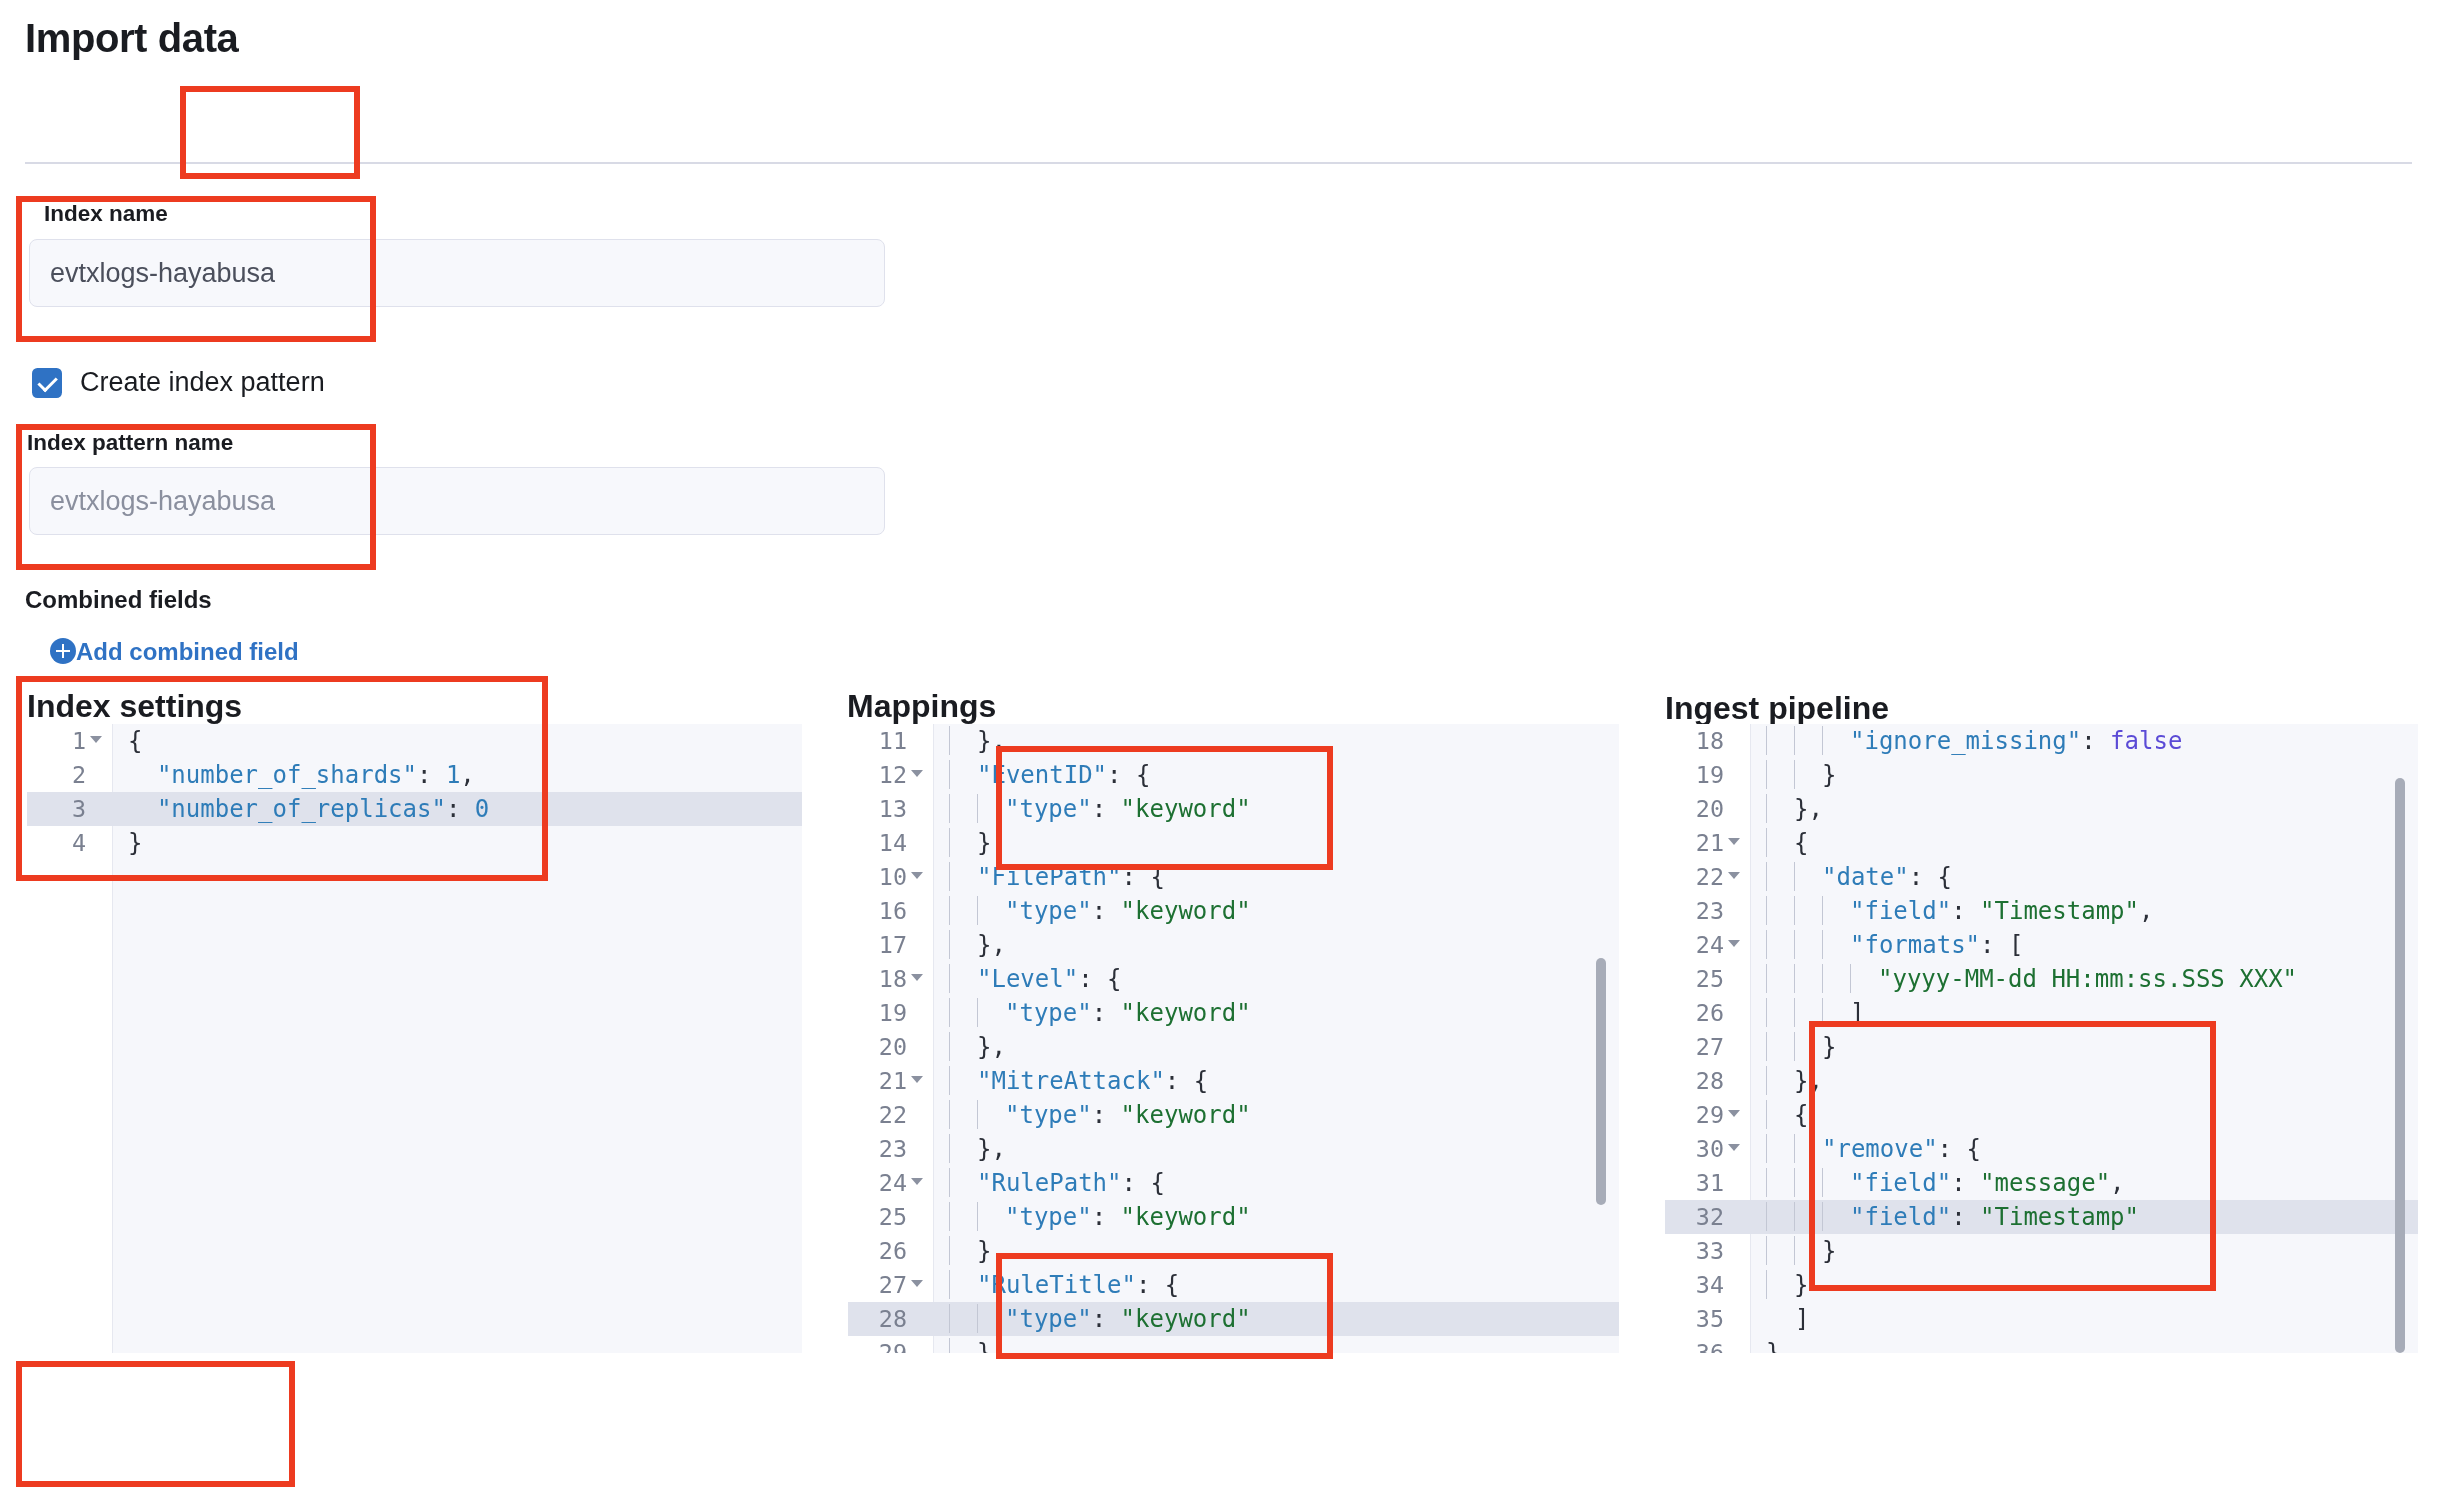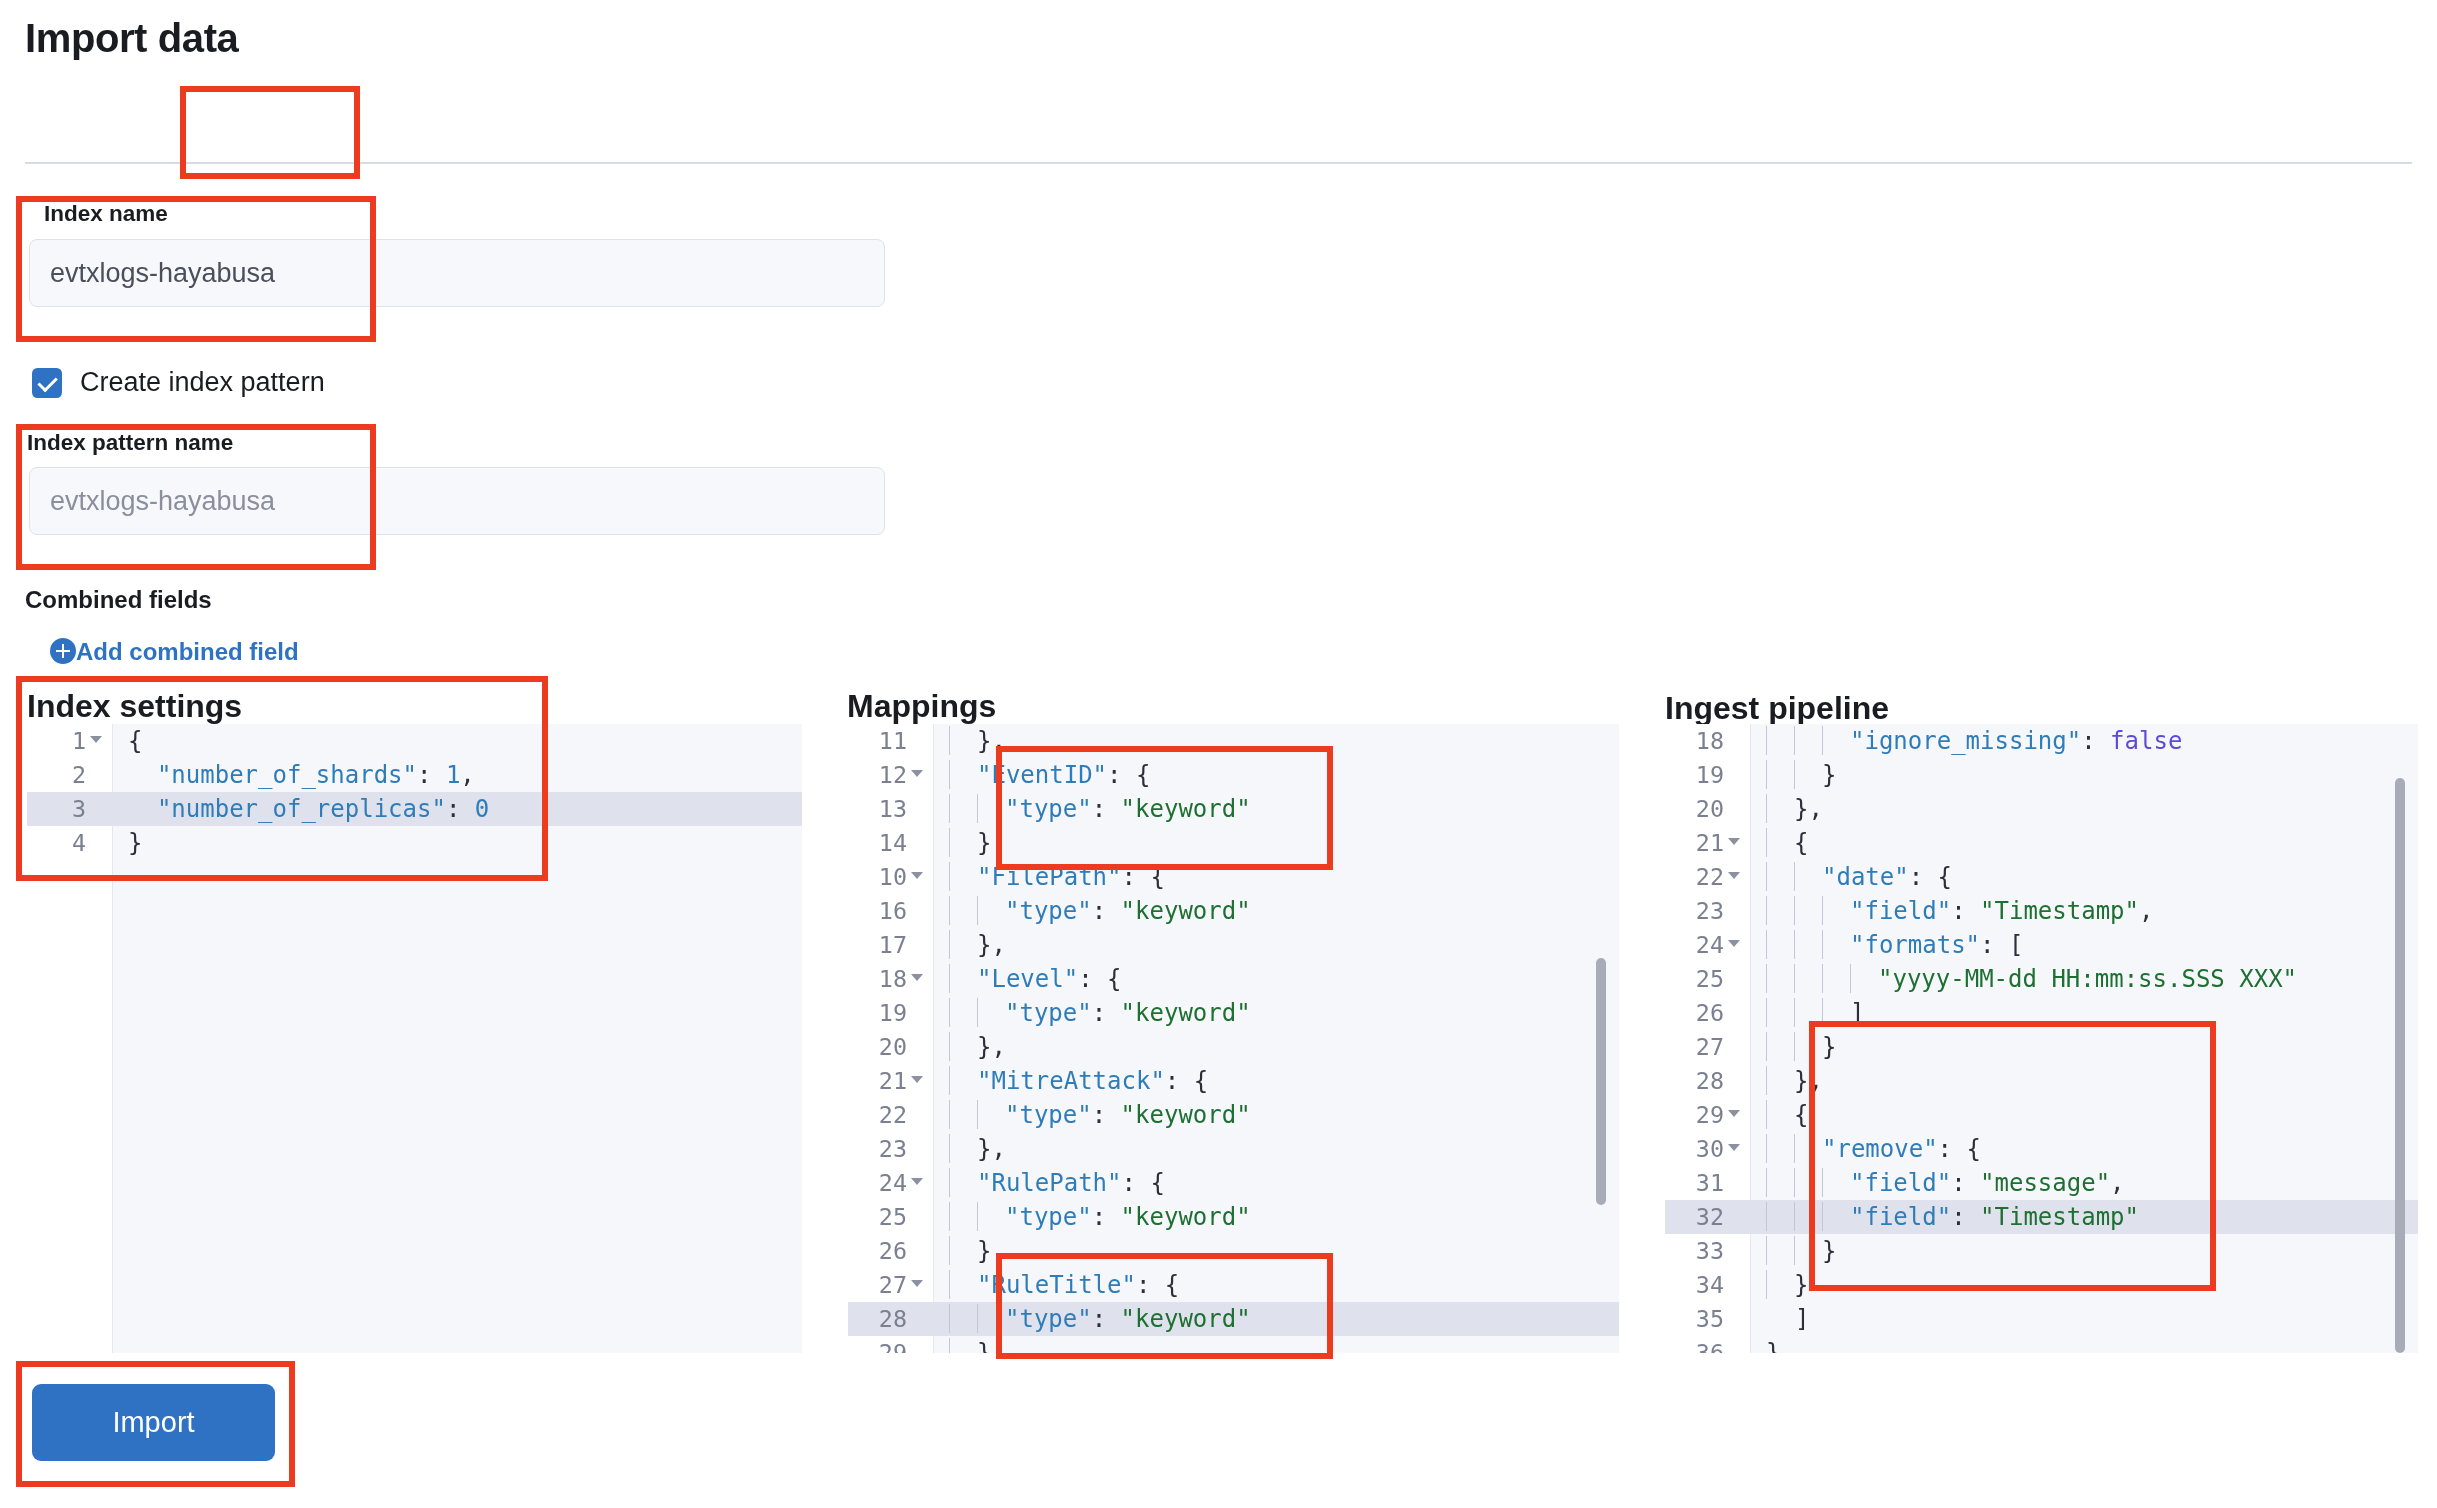--- a/index.html
+++ b/index.html
@@ -261,21 +261,20 @@
         <div class="ln-row"><span class="num">31</span><span class="code"><span class="guide"></span><span style="display:inline-block;width:27px"></span><span class="guide"></span><span style="display:inline-block;width:27px"></span><span class="guide"></span><span style="display:inline-block;width:27px"></span><span class="k-key">"field"</span><span class="k-pun">:</span><span class="k-pun"> </span><span class="k-str">"message"</span><span class="k-pun">,</span></span></div>
         <div class="ln-row hl"><span class="num">32</span><span class="code"><span class="guide"></span><span style="display:inline-block;width:27px"></span><span class="guide"></span><span style="display:inline-block;width:27px"></span><span class="guide"></span><span style="display:inline-block;width:27px"></span><span class="k-key">"field"</span><span class="k-pun">:</span><span class="k-pun"> </span><span class="k-str">"Timestamp"</span></span></div>
         <div class="ln-row"><span class="num">33</span><span class="code"><span class="guide"></span><span style="display:inline-block;width:27px"></span><span class="guide"></span><span style="display:inline-block;width:27px"></span><span class="k-pun">}</span></span></div>
         <div class="ln-row"><span class="num">34</span><span class="code"><span class="guide"></span><span style="display:inline-block;width:27px"></span><span class="k-pun">}</span></span></div>
         <div class="ln-row"><span class="num">35</span><span class="code"><span class="k-pun"> </span><span class="k-pun"> </span><span class="k-pun">]</span></span></div>
         <div class="ln-row"><span class="num">36</span><span class="code"><span class="k-pun">}</span></span></div>
       </div>
     <div class="vscroll" style="right:12.6px; top:54px; height:575px;"></div>
   </div>
 
-  <button class="import-btn">Import</button>
 
   <div class="anno" style="left:180px; top:86px;  width:180px; height:93px;"></div>
   <div class="anno" style="left:16px;  top:196px; width:360px; height:146px;"></div>
   <div class="anno" style="left:16px;  top:424px; width:360px; height:146px;"></div>
   <div class="anno" style="left:16px;  top:676px; width:532px; height:205px;"></div>
   <div class="anno" style="left:996px;top:746px; width:337px; height:124px;"></div>
   <div class="anno" style="left:996px;top:1253px;width:337px; height:106px;"></div>
   <div class="anno" style="left:1809px;top:1021px;width:407px; height:270px;"></div>
   <div class="anno" style="left:16px;  top:1361px;width:279px; height:126px;"></div>
 

